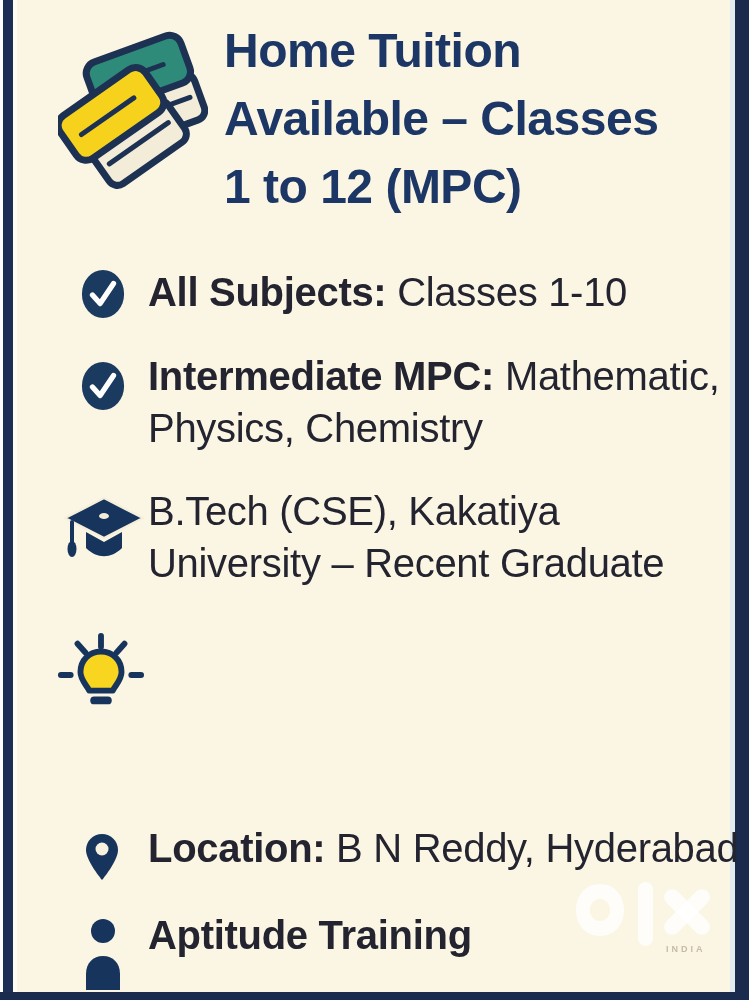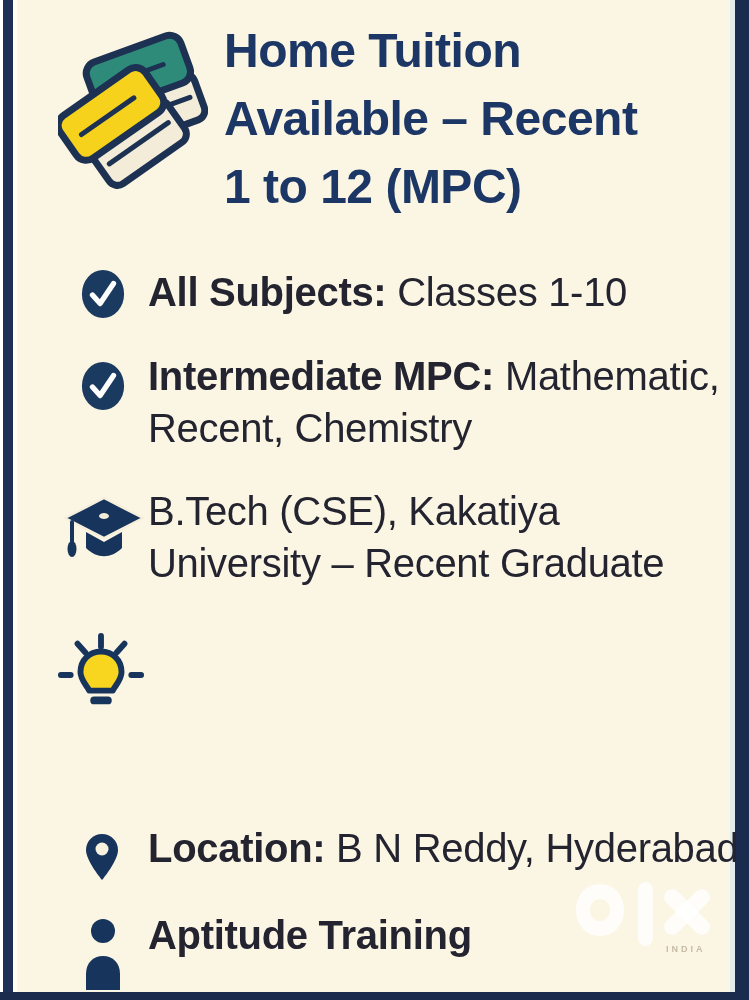--- a/index.html
+++ b/index.html
@@ -69,21 +69,21 @@
         <rect x="30" y="106" width="92" height="48" rx="10" fill="#f3ecd8" stroke="#1d3253" stroke-width="7"></rect>
         <line x1="40" y1="130" x2="112" y2="130" stroke="#1d3253" stroke-width="5" stroke-linecap="round"></line>
         <rect x="18" y="64" width="104" height="52" rx="12" fill="#f6d21c" stroke="#1d3253" stroke-width="7"></rect>
         <line x1="34" y1="90" x2="98" y2="90" stroke="#1d3253" stroke-width="5" stroke-linecap="round"></line>
       </g>
     </svg>
   </div>
 
   <div class="title">
     <div>Home Tuition</div>
-    <div>Available – Recent</div>
+    <div>Available – Classes</div>
     <div>1 to 12 (MPC)</div>
   </div>
 
   <div class="ic i1">
     <svg width="46" height="52" viewBox="0 0 48 52">
       <ellipse cx="24" cy="26" rx="22" ry="25" fill="#1a3a60"></ellipse>
       <path d="M13 27 L21 36 L35 15" fill="none" stroke="#ffffff" stroke-width="5.5" stroke-linecap="round" stroke-linejoin="round"></path>
     </svg>
   </div>
   <div class="item-text t1">
@@ -91,21 +91,21 @@
   </div>
 
   <div class="ic i2">
     <svg width="46" height="52" viewBox="0 0 48 52">
       <ellipse cx="24" cy="26" rx="22" ry="25" fill="#1a3a60"></ellipse>
       <path d="M13 27 L21 36 L35 15" fill="none" stroke="#ffffff" stroke-width="5.5" stroke-linecap="round" stroke-linejoin="round"></path>
     </svg>
   </div>
   <div class="item-text t2">
     <div><b>Intermediate MPC:</b><span> Mathematic,</span></div>
-    <div><span>Recent, Chemistry</span></div>
+    <div><span>Physics, Chemistry</span></div>
   </div>
 
   <div class="ic i3">
     <svg width="92" height="92" viewBox="0 0 90 92">
       <path d="M27 42 L27 58 C38 69 52 69 63 58 L63 42 L45 52 Z" fill="#17355c"></path>
       <polygon points="45,8 84,28 45,48 6,28" fill="#17355c" stroke="#f6efdc" stroke-width="2.5" stroke-linejoin="round"></polygon>
       <ellipse cx="45" cy="26" rx="5" ry="3" fill="#f3ecd8"></ellipse>
       <line x1="13" y1="32" x2="13" y2="52" stroke="#17355c" stroke-width="4" stroke-linecap="round"></line>
       <ellipse cx="13" cy="59" rx="4.5" ry="8" fill="#17355c"></ellipse>
     </svg>

